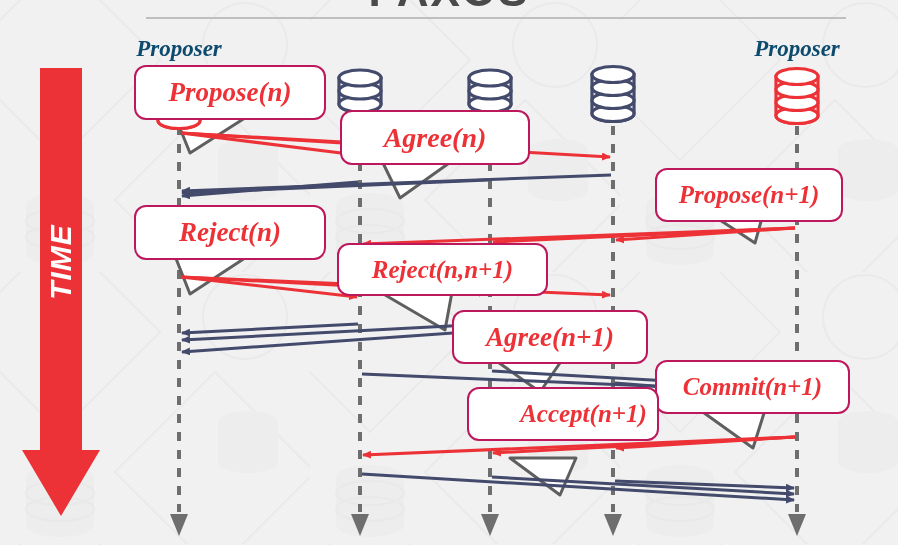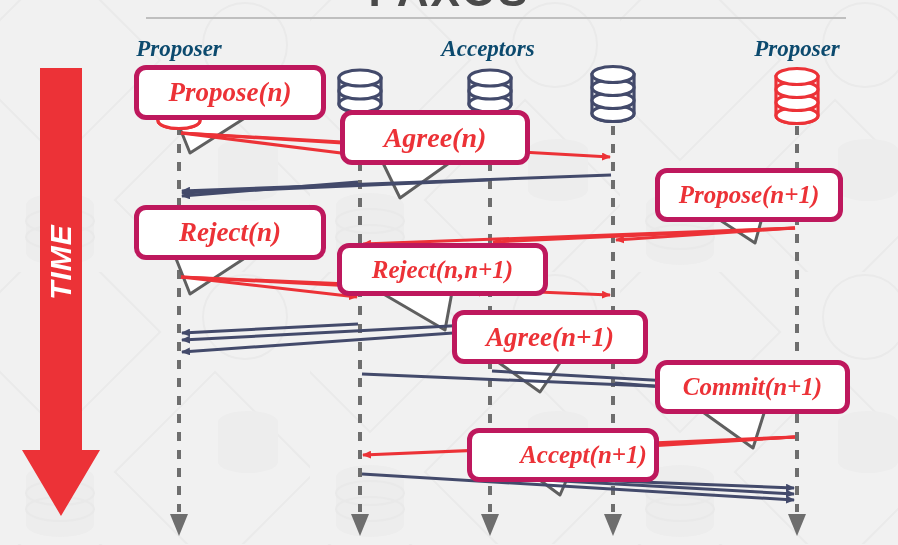--- a/index.html
+++ b/index.html
@@ -74,21 +74,21 @@
     font-style: italic;
     font-size: 30px;
     letter-spacing: 1px;
     white-space: nowrap;
     margin-top: -60px;
   }
   
   .bubble {
     position: absolute;
     background: #ffffff;
-    border: 5px solid #be185d;
+    border: 2px solid #be185d;
     border-radius: 12px;
     display: flex;
     align-items: center;
     justify-content: center;
     color: #ec3237;
     font-family: "Liberation Serif", serif;
     font-style: italic;
     font-weight: bold;
     white-space: nowrap;
     z-index: 30;
@@ -141,21 +141,20 @@
   <div id="title-rule"></div>
 
   <svg id="time-arrow" viewBox="0 0 78 448">
     <polygon points="18,0 60,0 60,382 78,382 39,448 0,382 18,382" fill="#ec3237"></polygon>
   </svg>
   <div id="time-label">
     <span>TIME</span>
   </div>
 
   <div class="role-label" style="left:179px; top:36px;">Proposer</div>
-  <div class="role-label" style="left:488px; top:36px;">Acceptors</div>
   <div class="role-label" style="left:797px; top:36px;">Proposer</div>
 
   <svg id="arrows" width="898" height="545" viewBox="0 0 898 545">
     <defs>
       <marker id="ar-red" markerWidth="9" markerHeight="8" refX="8" refY="4" orient="auto" markerUnits="userSpaceOnUse">
         <path d="M0,0 L9,4 L0,8 z" fill="#ec3237"></path>
       </marker>
       <marker id="ar-navy" markerWidth="9" markerHeight="8" refX="8" refY="4" orient="auto" markerUnits="userSpaceOnUse">
         <path d="M0,0 L9,4 L0,8 z" fill="#434a6b"></path>
       </marker>
@@ -310,19 +309,19 @@
       </div>
       <div class="bubble" style="left: 337px; top: 243px; width: 211px; height: 53px; font-size: 25px;">
         <span>Reject(n,n+1)</span>
       </div>
       <div class="bubble" style="left: 452px; top: 310px; width: 196px; height: 54px; font-size: 27px;">
         <span>Agree(n+1)</span>
       </div>
       <div class="bubble" style="left: 655px; top: 360px; width: 195px; height: 54px; font-size: 25px;">
         <span>Commit(n+1)</span>
       </div>
-      <div class="bubble" style="left: 467px; top: 428px; width: 192px; height: 54px; font-size: 25px; padding-left: 41px;">
+      <div class="bubble" style="left: 467px; top: 387px; width: 192px; height: 54px; font-size: 25px; padding-left: 41px;">
         <span>Accept(n+1)</span>
       </div>
     </div>
 
   <div id="footnote">022)</div>
 </div>
 
 </body></html>

